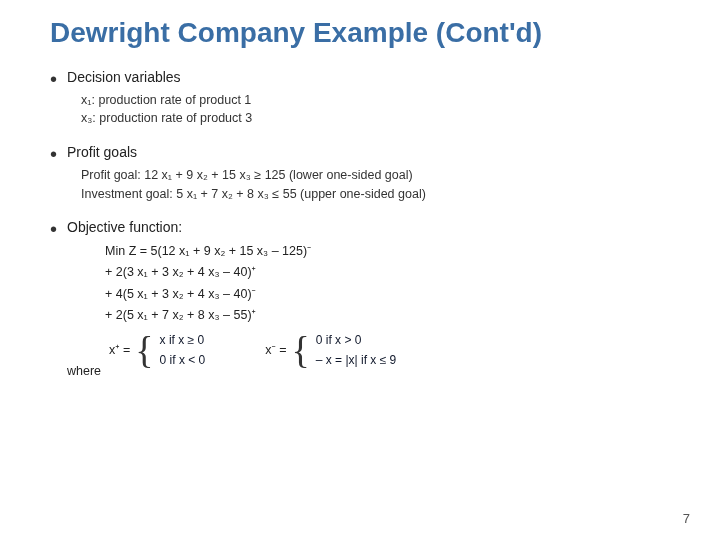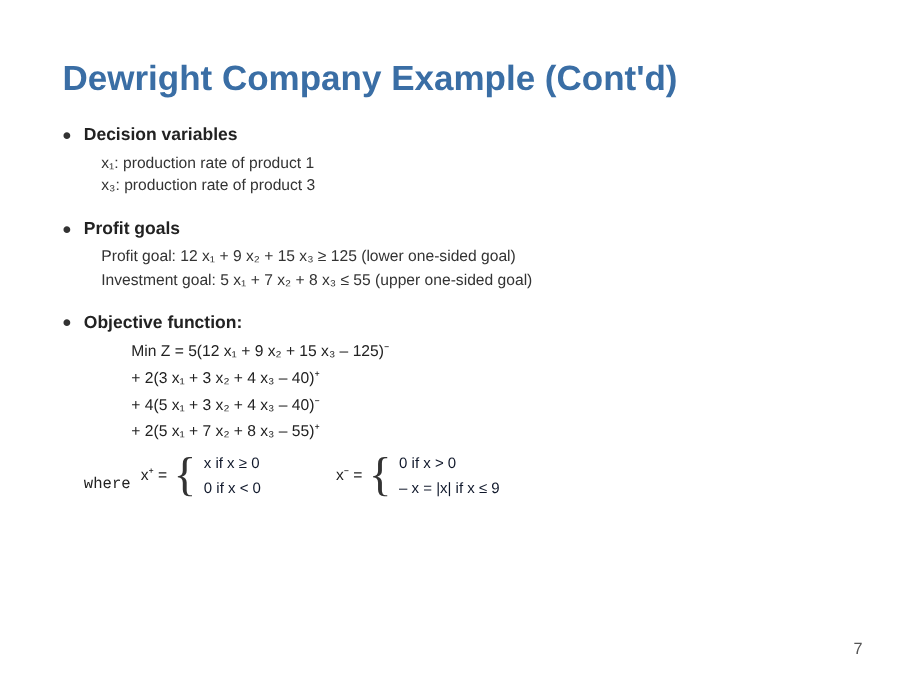--- a/index.html
+++ b/index.html
@@ -7,21 +7,21 @@
       background: #ffffff;
       font-family: Arial, sans-serif;
       width: 720px;
       height: 540px;
       overflow: hidden;
       position: relative;
     }
     .slide {
       width: 720px;
       height: 540px;
-      padding: 47px 50px 20px 50px;
+      padding: 17px 50px 20px 50px;
       position: relative;
     }
     .title {
       font-size: 28px;
       font-weight: bold;
       color: #3a6ea5;
       margin-bottom: 18px;
       font-family: Arial, sans-serif;
     }
     .bullet-section {
@@ -37,21 +37,21 @@
       flex-shrink: 0;
     }
     .bullet-content {
       font-size: 13.5px;
       color: #222;
       line-height: 1.55;
     }
     .bullet-heading {
       font-size: 14px;
       color: #222;
-      font-weight: bold;
+      font-weight: normal;
       margin-bottom: 2px;
     }
     .indent {
       margin-left: 14px;
     }
     .indent-line {
       font-size: 12.5px;
       color: #333;
       line-height: 1.5;
     }
@@ -71,22 +71,21 @@
       font-size: 12.5px;
     }
     .where-row {
       display: flex;
       align-items: flex-start;
       margin-top: 2px;
     }
     .where-label {
       font-size: 12.5px;
       margin-right: 8px;
-      margin-top: 18px;
-      font-family: Liberation Mono, monospace;
+      margin-top: 32px;
     }
     .piecewise-group {
       display: flex;
       align-items: center;
       margin-right: 60px;
     }
     .piecewise-var {
       font-size: 12.5px;
       margin-right: 5px;
     }

